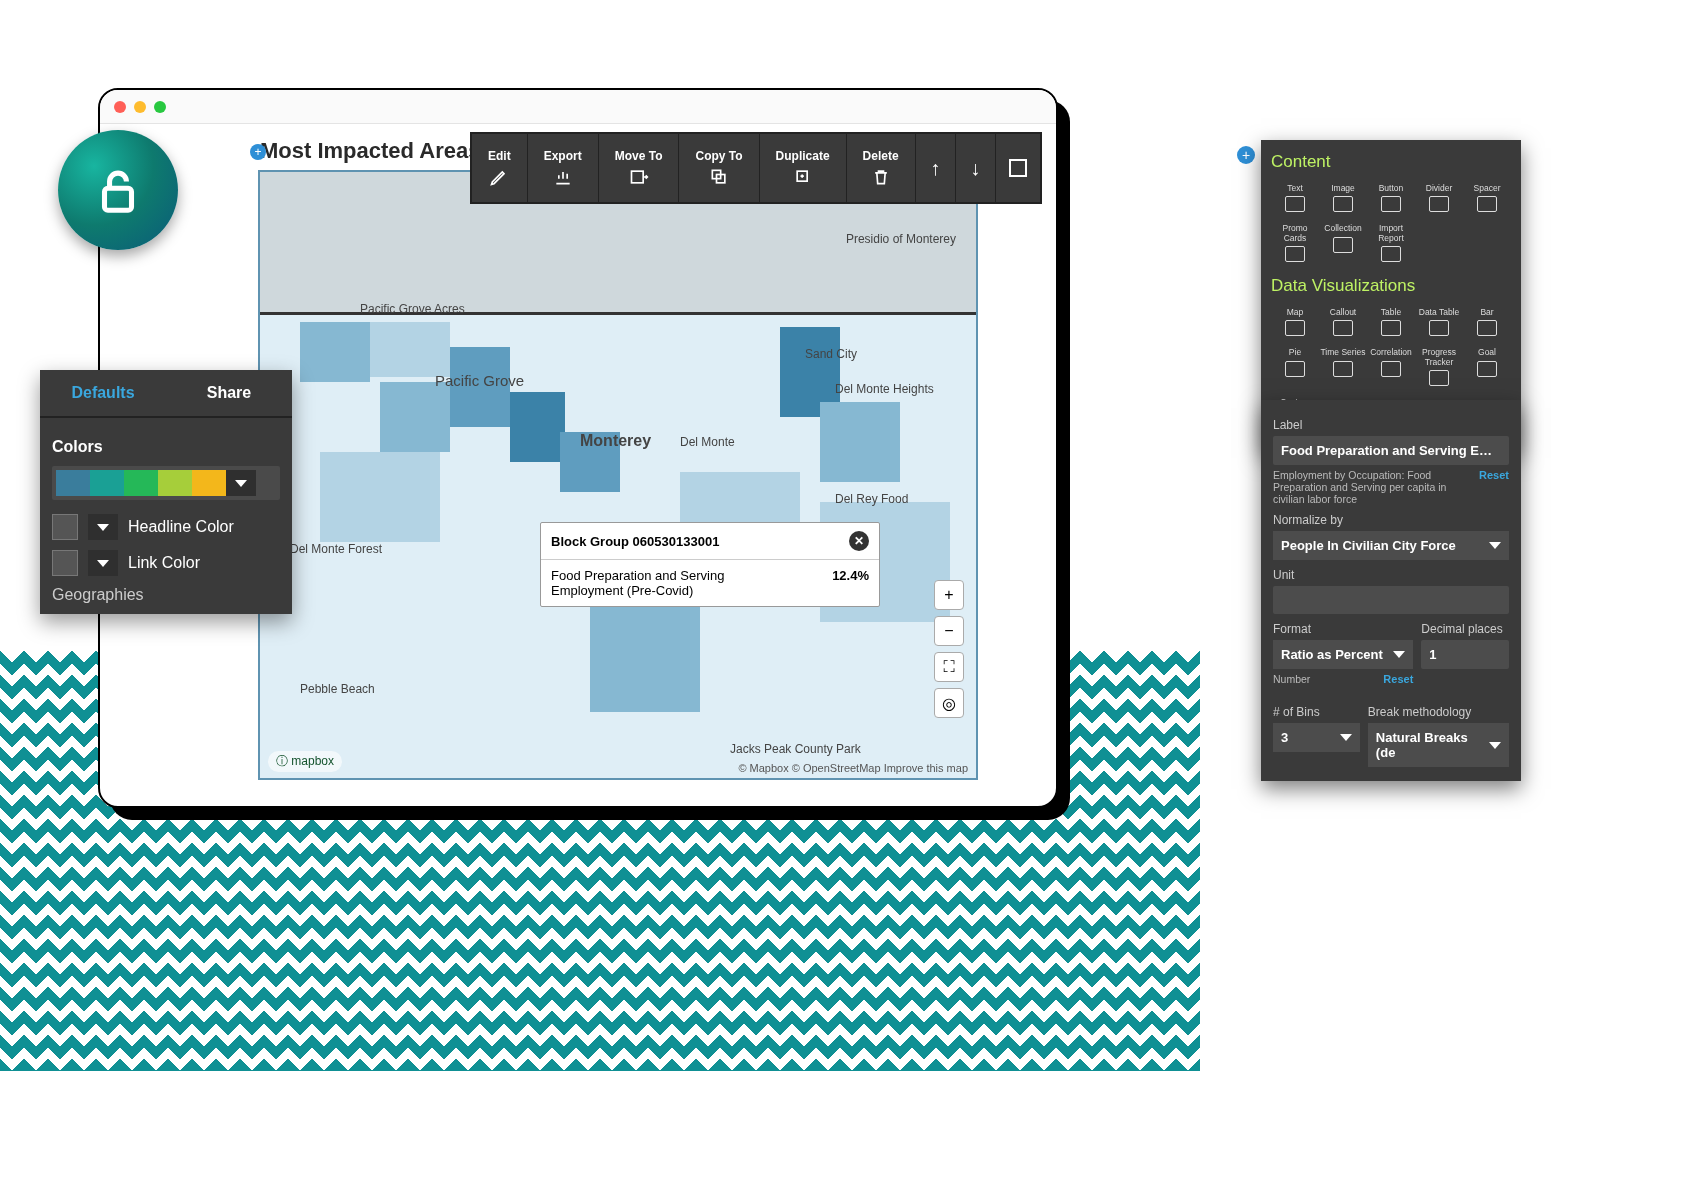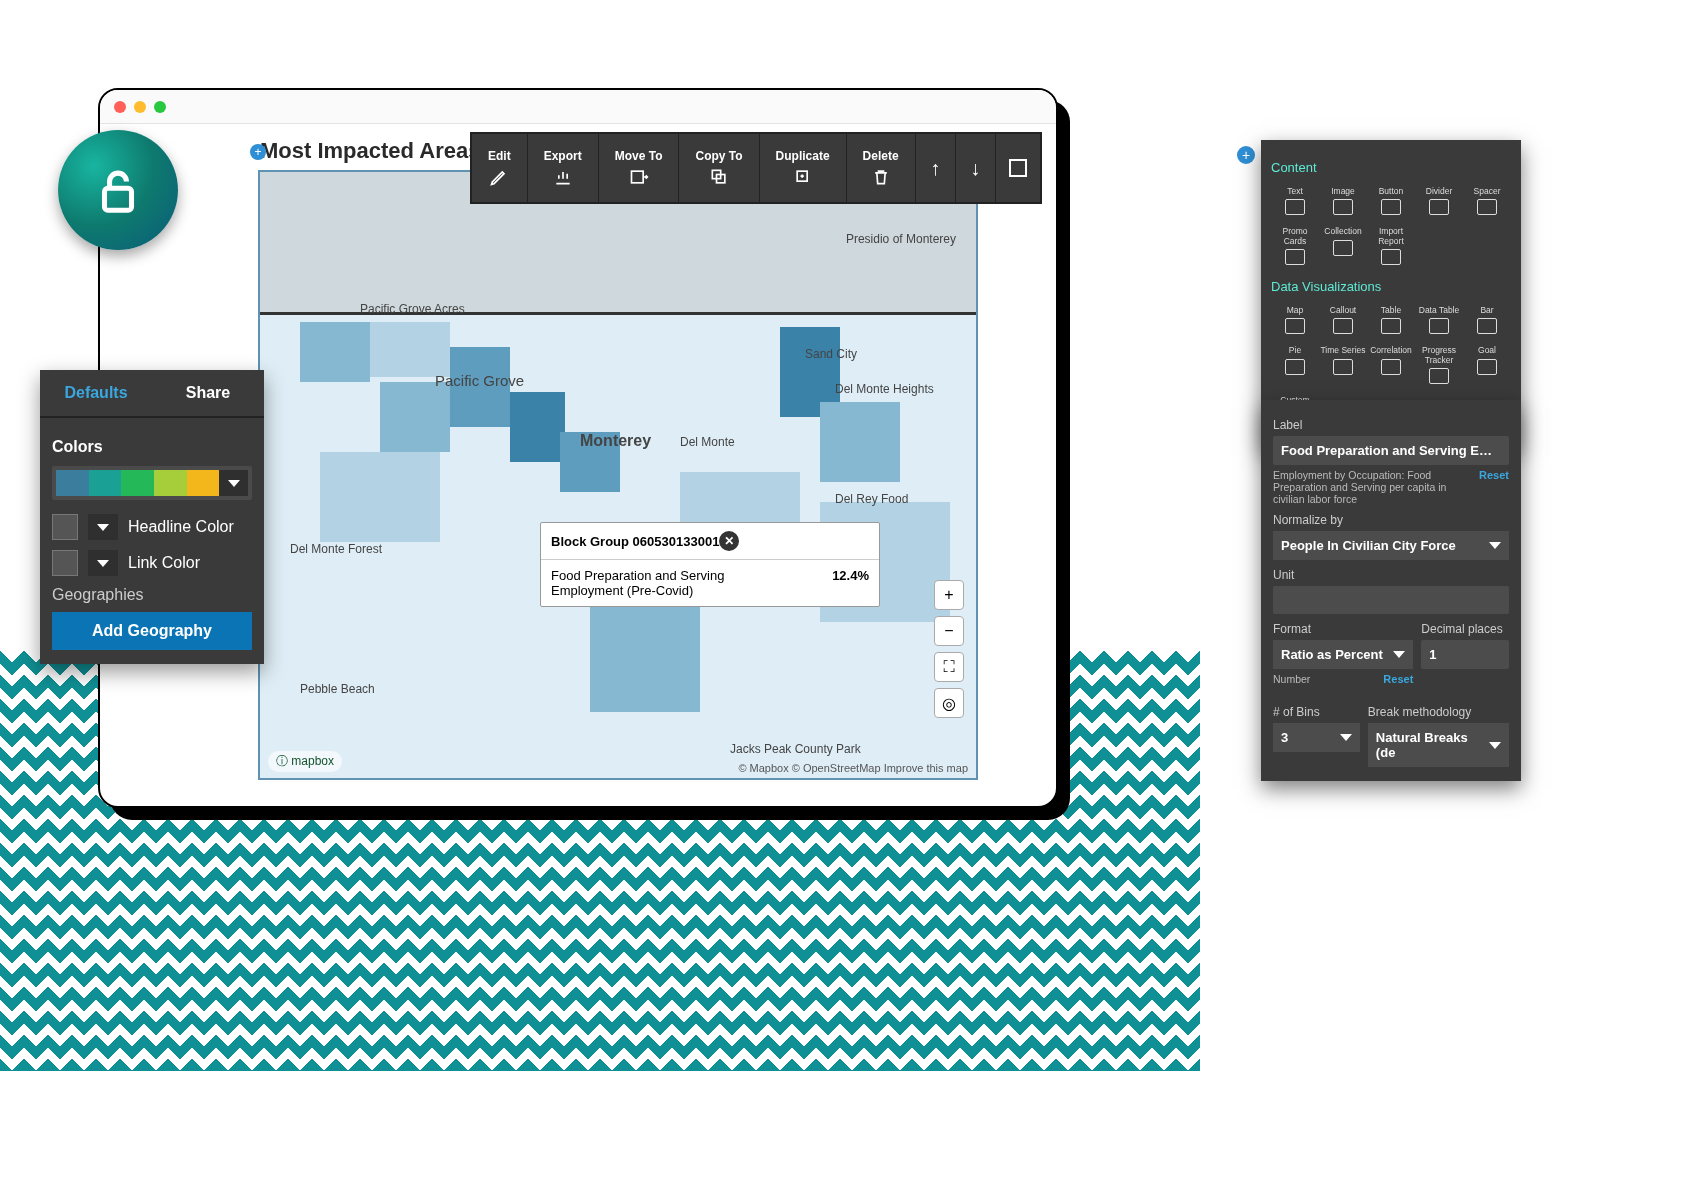--- a/index.html
+++ b/index.html
@@ -27,21 +27,21 @@
   
   .map { position:absolute; top:80px; left:158px; width:720px; height:610px; border:2px solid #5f93b1; background:#cfd8dc; overflow:hidden; }
   .sea { position:absolute; top:0; left:0; right:0; height:320px; background:#cfd8dc; }
   .land { position:absolute; top:140px; left:-40px; right:-40px; bottom:-40px; background:#dfeef6; border-top:3px solid #333; }
   
   .tile { position:absolute; }
   .c1{background:#dfeef6}.c2{background:#b3d3e4}.c3{background:#86b8d2}.c4{background:#5f9dbf}.c5{background:#3b82a8}
   .map-label{position:absolute;font-size:12px;color:#444;white-space:nowrap}
 
   .tooltip { position:absolute; left:280px; top:350px; width:340px; background:#fff; border:1px solid #999; border-radius:2px; z-index:5; font-size:13px; }
-  .tooltip-h{display:flex;justify-content:flex-start;align-items:center;padding:8px 10px;border-bottom:1px solid #ccc;font-weight:700}
+  .tooltip-h{display:flex;justify-content:space-between;align-items:center;padding:8px 10px;border-bottom:1px solid #ccc;font-weight:700}
   .tooltip-row{display:flex;justify-content:space-between;padding:8px 10px}
   .ttclose{width:20px;height:20px;border-radius:50%;background:#333;color:#fff;display:flex;align-items:center;justify-content:center;font-size:12px;cursor:pointer}
 
   .map-ctrls{position:absolute;right:12px;bottom:60px;display:flex;flex-direction:column;gap:6px;z-index:4}
   .mcbtn{width:30px;height:30px;background:#fff;border:1px solid #aaa;border-radius:4px;display:flex;align-items:center;justify-content:center;font-size:16px;cursor:pointer}
   .attribution{position:absolute;bottom:4px;right:8px;font-size:11px;color:#555}
   .mapbox-logo{position:absolute;bottom:6px;left:8px;font-size:12px;color:#14532d;background:rgba(255,255,255,.6);padding:2px 8px;border-radius:12px}
 
   
   .toolbar { position:absolute; top:42px; left:370px; height:72px; background:#3a3a3a; display:flex; align-items:stretch; z-index:6; border:2px solid #222;}
@@ -50,38 +50,38 @@
   .tbtn svg,.tbtn .ticon{width:20px;height:20px;fill:#fff;stroke:#fff}
   .arrow-btn{width:40px;display:flex;align-items:center;justify-content:center;color:#fff;border-right:1px solid #222;cursor:pointer;font-size:20px}
   .sqbtn{width:44px;display:flex;align-items:center;justify-content:center}
   .sqbtn div{width:18px;height:18px;border:2px solid #fff}
 
   
   .lock-badge{position:absolute;top:130px;left:58px;width:120px;height:120px;border-radius:50%;background:radial-gradient(circle at 30% 30%,#18b5a0,#0e7a6e,#0a5a7a);display:flex;align-items:center;justify-content:center;z-index:10;box-shadow:0 6px 14px rgba(0,0,0,.35)}
   .lock-badge svg{width:54px;height:54px;stroke:#fff;fill:none;stroke-width:6}
 
   
-  .style-panel{position:absolute;top:370px;left:40px;width:224px;background:#3a3a3a;color:#fff;z-index:12;box-shadow:0 8px 20px rgba(0,0,0,.4);padding-bottom:10px}
+  .style-panel{position:absolute;top:370px;left:40px;width:252px;background:#3a3a3a;color:#fff;z-index:12;box-shadow:0 8px 20px rgba(0,0,0,.4);padding-bottom:10px}
   .sp-tabs{display:flex;border-bottom:2px solid #222}
   .sp-tab{flex:1;text-align:center;padding:14px 0;font-weight:700;cursor:pointer}
   .sp-tab.active{color:#3aa7de}
   .sp-body{padding:12px 12px 0}
   .sp-h{font-weight:700;margin:8px 0 10px}
   .palette-row{display:flex;align-items:center;gap:0;margin-bottom:14px;background:#4a4a4a;padding:4px;border-radius:2px}
   .sw{width:34px;height:26px}
   .dd-caret{width:30px;height:26px;background:#2f2f2f;display:flex;align-items:center;justify-content:center;cursor:pointer}
   .caret-down{width:0;height:0;border-left:6px solid transparent;border-right:6px solid transparent;border-top:7px solid #fff}
   .color-row{display:flex;align-items:center;gap:10px;margin:10px 0}
   .minibox{width:26px;height:26px;background:#555;border:1px solid #777}
   .sp-sub{font-size:16px;color:#ccc;padding:0 12px}
   .add-geo{margin:8px 12px 4px;background:#0b74b5;color:#fff;text-align:center;padding:10px 0;font-weight:700;cursor:pointer}
 
   
   .content-panel{position:absolute;top:140px;right:160px;width:260px;background:#3a3a3a;color:#fff;z-index:12;box-shadow:0 8px 20px rgba(0,0,0,.5);padding:8px 10px}
-  .cp-h{font-size:13px;margin:12px 0 6px;color:#5eead4}
+  .cp-h{font-size:17px;margin:4px 0 6px;color:#bef264}
   .cp-grid{display:flex;flex-wrap:wrap;gap:0}
   .cp-item{width:48px;display:flex;flex-direction:column;align-items:center;gap:3px;padding:6px 0;cursor:pointer}
   .cp-item span{font-size:8.5px;text-align:center;line-height:1.1;color:#ddd}
   .cp-icon{width:20px;height:16px;border:1.5px solid #ddd;border-radius:2px}
 
   
   .fmt-panel{position:absolute;top:400px;right:160px;width:260px;background:#3a3a3a;color:#fff;z-index:12;box-shadow:0 8px 20px rgba(0,0,0,.5);padding:10px 12px 14px}
   .fmt-label{font-size:12px;color:#ccc;margin:8px 0 4px}
   .fmt-input{background:#4c4c4c;padding:7px 8px;font-size:13px;font-weight:700;color:#fff;border-radius:2px;width:100%;white-space:nowrap;overflow:hidden;text-overflow:ellipsis}
   .fmt-desc{font-size:10.5px;color:#bbb;margin:4px 0 6px;position:relative;padding-right:40px}
@@ -244,21 +244,20 @@
     </div>
     <div class="color-row">
       <div class="minibox"></div>
       <div class="dd-caret" style="height:26px">
           <div class="caret-down"></div>
         </div>
       <span>Link Color</span>
     </div>
   </div>
   <div class="sp-sub">Geographies</div>
-  <div class="add-geo">Add Geography</div>
 </div>
 
 <div class="plus-marker">+</div>
 
 <div class="content-panel">
   <div class="cp-h">Content</div>
   <div class="cp-grid" id="cp-content">
       <div class="cp-item">
         <span>Text</span>
         <div class="cp-icon"></div>

